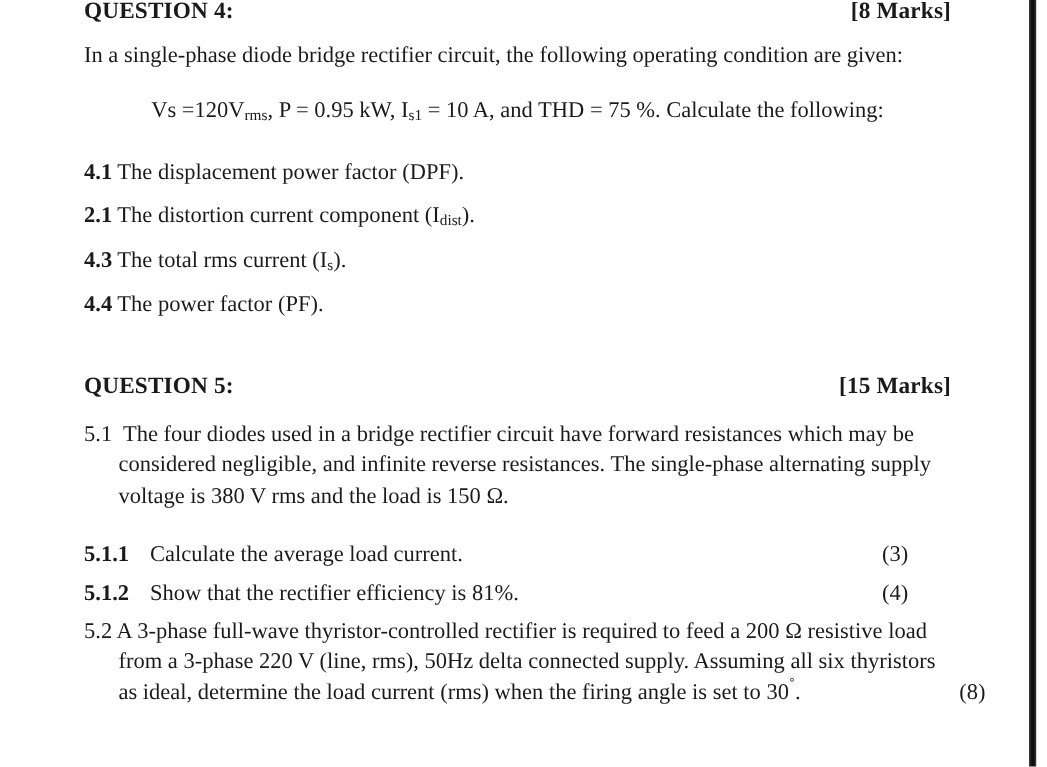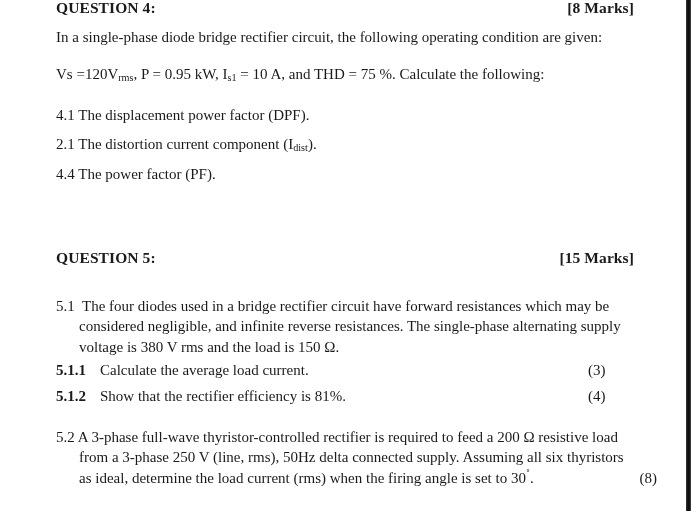--- a/index.html
+++ b/index.html
@@ -70,21 +70,21 @@
     line-height: 1.35;
     text-align: left;
   }
 
   
   .item {
     font-size: 15px;
     line-height: 1.35;
   }
   .item .num {
-    font-weight: normal;
+    font-weight: bold;
   }
 
   .row-marks {
     display: flex;
     align-items: baseline;
     font-size: 15px;
     line-height: 1.35;
   }
   .row-marks .rm-num {
     font-weight: bold;
@@ -106,32 +106,32 @@
   }
   .deg {
     font-size: 0.8em;
     vertical-align: 0.42em;
     line-height: 0;
   }
 
   
   #q4-head   { position: absolute; left: 0;  top: 0px;   width: 578px; }
   #q4-intro  { position: absolute; left: 0;  top: 27px;  width: 578px; }
-  #q4-given  { position: absolute; left: 0;  top: 64px;  width: 578px; }
+  #q4-given  { position: absolute; left: 0;  top: 64px;  width: 578px; text-align: center; }
   #q4-items  { position: absolute; left: 0;  top: 105px; width: 578px; }
   #q5-head   { position: absolute; left: 0;  top: 250px; width: 578px; }
   #q5-1      { position: absolute; left: 0;  top: 280px; width: 578px; }
   #q5-1-1    { position: absolute; left: 0;  top: 360px; width: 578px; }
   #q5-1-2    { position: absolute; left: 0;  top: 386px; width: 578px; align-items: center; }
   #q5-2      { position: absolute; left: 0;  top: 411px; width: 578px; }
 
   #q4-items .item { margin-bottom: 9px; }
 
   .q5-line { display: block; }
-  .q5-body { padding-left: 23px; margin-top: 16px; }
+  .q5-body { padding-left: 23px; }
   .q5-first { text-indent: -23px; }
 
   .tail-line {
     display: flex;
     justify-content: space-between;
     align-items: flex-end;
   }
   .tail-line .tail-mark { padding-left: 30px; }
 </style>
 </head>
@@ -156,20 +156,24 @@
       <div class="item">
         <span class="num">4.1</span>
         <span>The displacement power factor (DPF).</span>
       </div>
 
       <div class="item">
         <span class="num">2.1</span>
         <span>The distortion current component (I</span><sub>dist</sub><span>).</span>
       </div>
 
+      <div class="item">
+        <span class="num">4.3</span>
+        <span>The total rms current (I</span><sub>s</sub><span>).</span>
+      </div>
 
       <div class="item">
         <span class="num">4.4</span>
         <span>The power factor (PF).</span>
       </div>
 
     </div>
 
     <div id="q5-head" class="q-head">
       <span class="q-title">QUESTION 5:</span>
@@ -195,21 +199,21 @@
       <span class="rm-num">5.1.2</span>
       <span class="rm-text">Show that the rectifier efficiency is 81%.</span>
       <span class="rm-mark">(4)</span>
     </div>
 
     <div id="q5-2" class="para q5-body">
       <div class="q5-line q5-first">
         <span class="num">5.2</span>
         <span>A 3-phase full-wave thyristor-controlled rectifier is required to feed a 200 Ω resistive load</span>
       </div>
-      <div class="q5-line">from a 3-phase 250 V (line, rms), 50Hz delta connected supply. Assuming all six thyristors</div>
+      <div class="q5-line">from a 3-phase 220 V (line, rms), 50Hz delta connected supply. Assuming all six thyristors</div>
       <div class="q5-line tail-line">
         <span><span>as ideal, determine the load current (rms) when the firing angle is set to 30</span><span class="deg">˚</span><span>.</span></span>
         <span class="tail-mark">(8)</span>
       </div>
     </div>
 
   </div>
 </div>
 
 <div id="scan-edge"></div>

